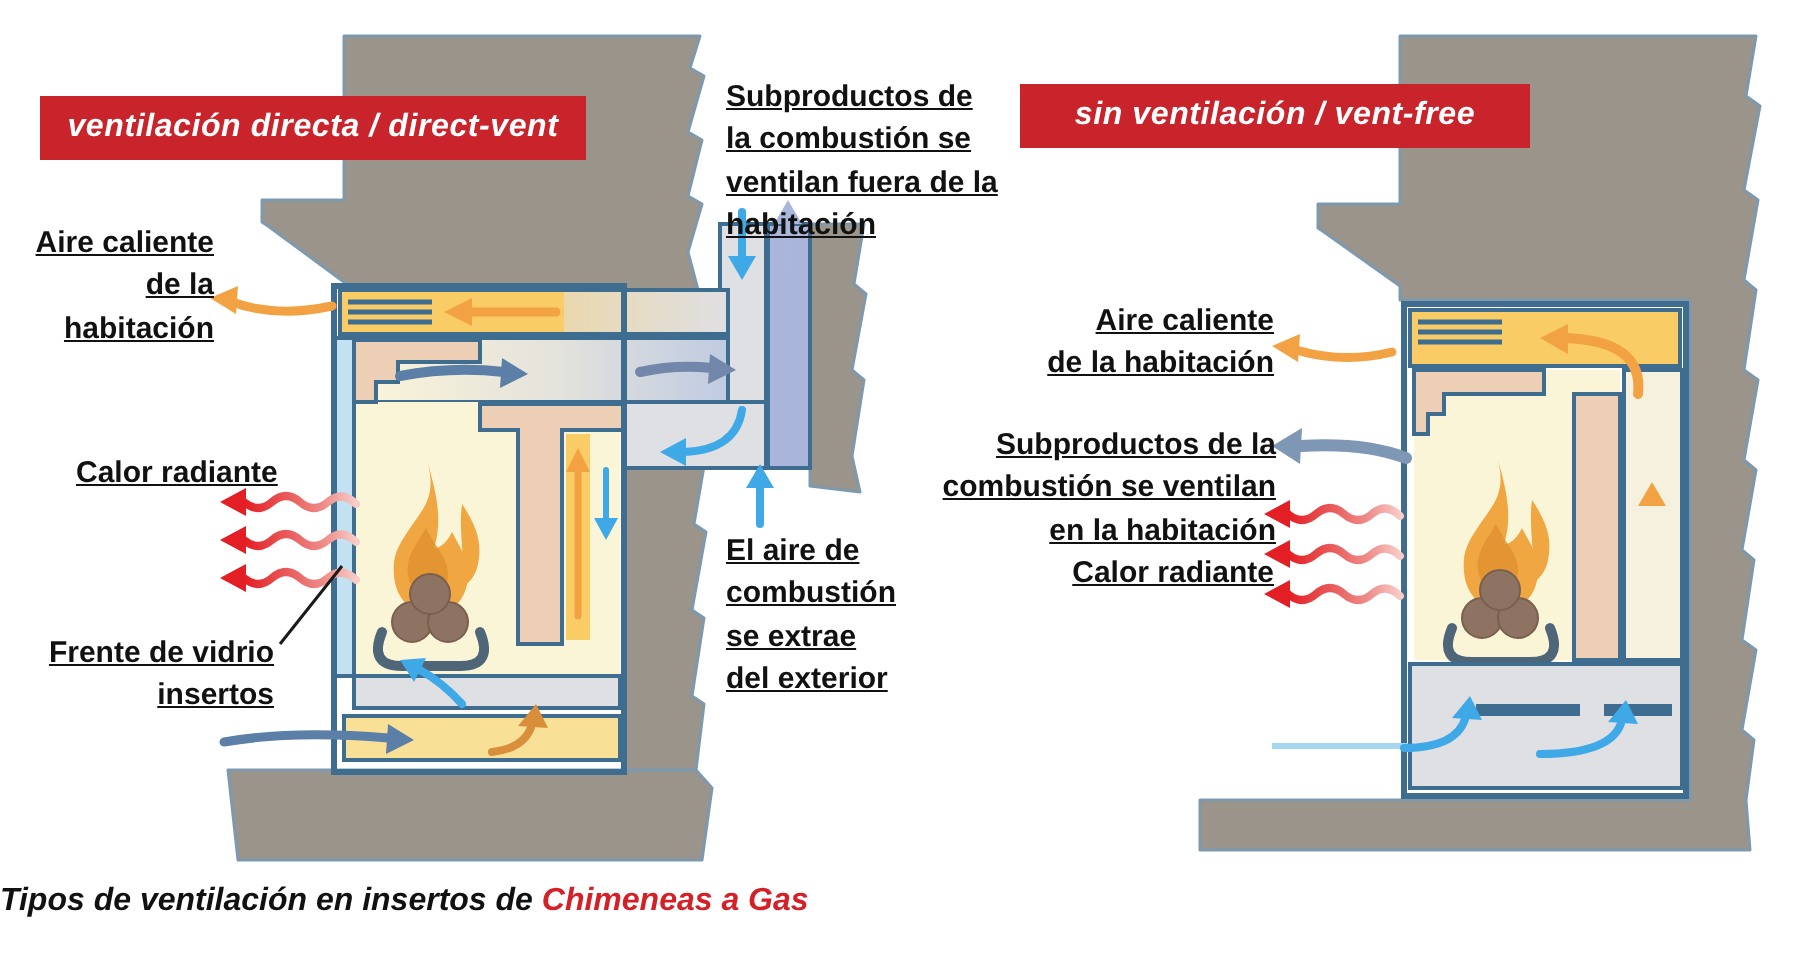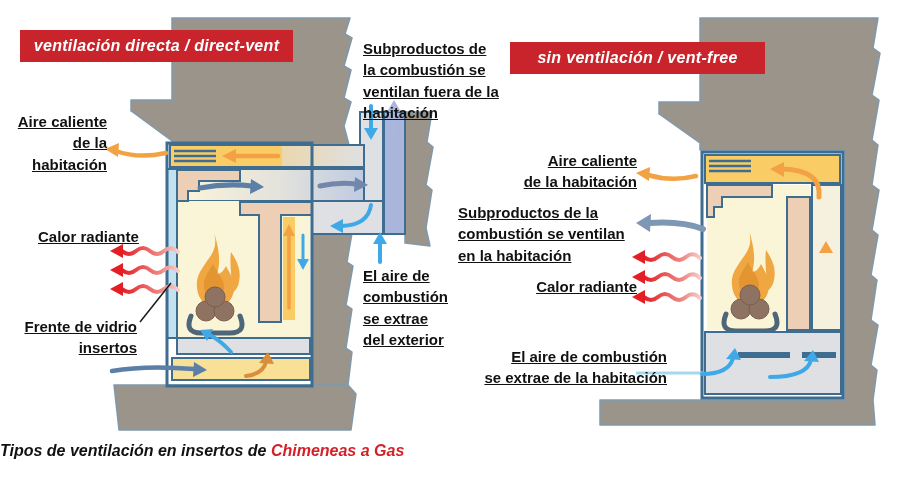--- a/index.html
+++ b/index.html
@@ -252,44 +252,42 @@
         <path class="wave" stroke="url(#redFade)" d="M250,0 q-7,-7 -14,-1 q-7,6 -14,0 q-7,-6 -14,0 q-7,6 -14,0"></path>
         <polygon class="hred" points="182,-1 195,-8 195,6"></polygon>
       </g>
       <g transform="translate(0,298)">
         <path class="wave" stroke="url(#redFade)" d="M250,0 q-7,-7 -14,-1 q-7,6 -14,0 q-7,-6 -14,0 q-7,6 -14,0"></path>
         <polygon class="hred" points="182,-1 195,-8 195,6"></polygon>
       </g>
     </g>
   </svg>
 
-  <div class="banner" style="left:20px;top:30px;width:273px;height:32px">ventilación directa / direct-vent</div>
+  <div class="banner" style="left:20px;top:48px;width:273px;height:32px">ventilación directa / direct-vent</div>
   <div class="banner" style="left:510px;top:42px;width:255px;height:32px">sin ventilación / vent-free</div>
 
   <div class="lbl" style="left:2px;top:111px;width:105px;text-align:right">Aire caliente
 de la
 habitación</div>
   <div class="lbl" style="left:38px;top:226px">Calor radiante</div>
   <div class="lbl" style="left:10px;top:316px;width:127px;text-align:right">Frente de vidrio
 insertos</div>
   <div class="lbl" style="left:363px;top:38px;width:140px">Subproductos de
 la combustión se
 ventilan fuera de la
 habitación</div>
   <div class="lbl" style="left:363px;top:265px;width:125px">El aire de
 combustión
 se extrae
 del exterior</div>
 
   <div class="lbl" style="left:497px;top:150px;width:140px;text-align:right">Aire caliente
 de la habitación</div>
-  <div class="lbl" style="left:458px;top:202px;width:180px;text-align:left">Subproductos de la
+  <div class="lbl" style="left:458px;top:212px;width:180px;text-align:right">Subproductos de la
 combustión se ventilan
 en la habitación</div>
   <div class="lbl" style="left:520px;top:276px;width:117px;text-align:right">Calor radiante</div>
-  <div class="lbl" style="left:468px;top:346px;width:199px;text-align:right">El aire de combustión
-se extrae de la habitación</div>
 
   <div class="caption">
     <span>Tipos de ventilación en insertos de</span>
     <span class="hl">Chimeneas a Gas</span>
   </div>
 </div>
 
 </body></html>

